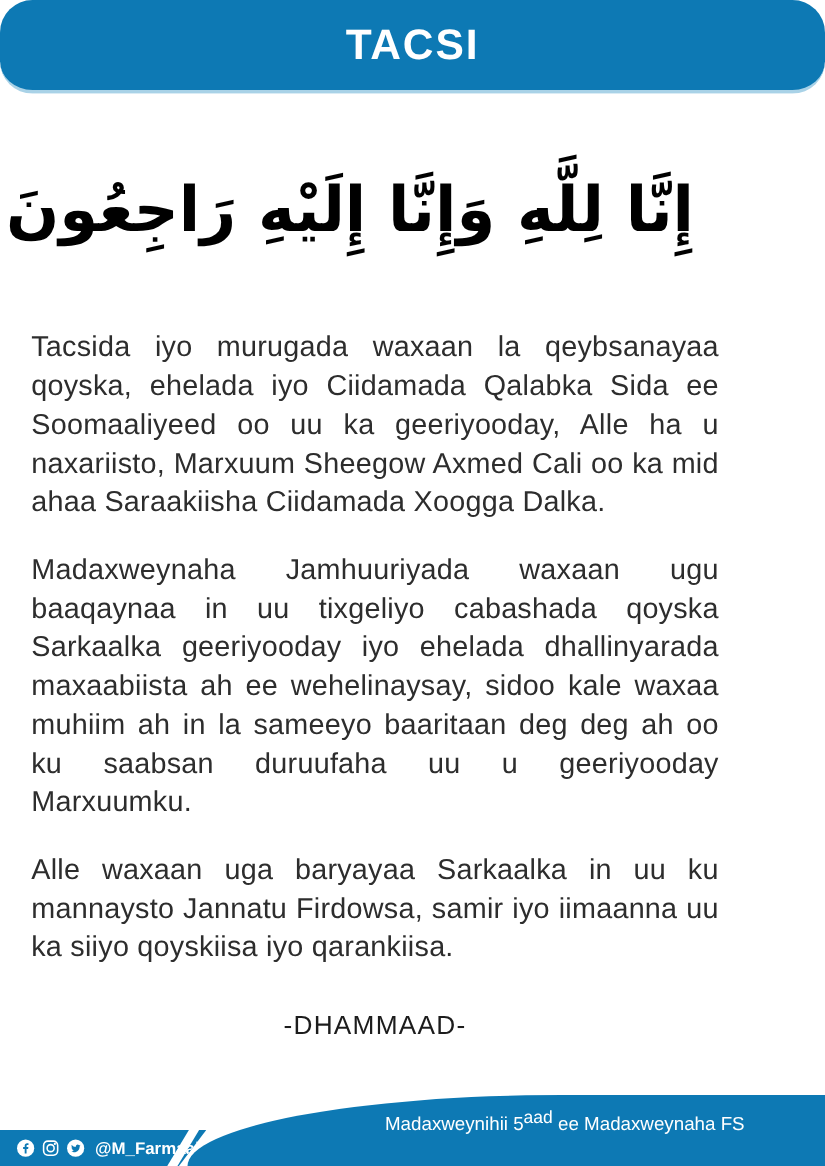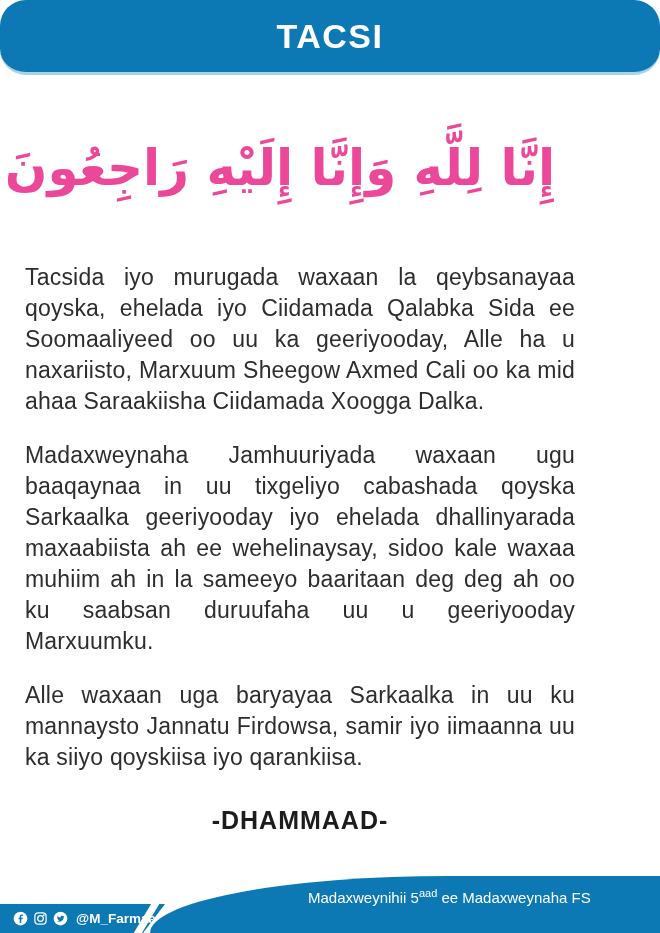--- a/index.html
+++ b/index.html
@@ -14,47 +14,47 @@
     display:flex;align-items:center;justify-content:center;border-radius:26px;
   }
   .topbar h1{
     margin:0;color:#ffffff;font-size:34px;font-weight:bold;
     letter-spacing:1.5px;font-family:"Liberation Sans",sans-serif;
   }
   
   .calligraphy{
     position:absolute;top:75px;left:0;width:560px;height:185px;
     display:flex;align-items:center;justify-content:center;
-    direction:rtl;color:#ec4899;
+    direction:rtl;color:#000000;
     font-family:"DejaVu Sans",sans-serif;
     font-size:50px;font-weight:bold;white-space:nowrap;
   }
   
   .content{
     position:absolute;top:262px;left:0;width:600px;
     padding:0 25px;box-sizing:border-box;
     color:#2d2d2d;font-size:23px;line-height:31px;
   }
   .content p{
     margin:0 0 23px 0;text-align:justify;letter-spacing:0.2px;
   }
   .end-label{
-    margin-top:32px;text-align:center;font-weight:bold;
-    font-size:25px;letter-spacing:1px;color:#1c1c1c;
+    margin-top:32px;text-align:center;font-weight:normal;
+    font-size:21px;letter-spacing:1px;color:#1c1c1c;
   }
   
   .footer-ribbon{
     position:absolute;right:0;bottom:0;width:510px;height:57px;
     background:#0d79b4;border-top-left-radius:300px 57px;
     box-sizing:border-box;padding:8px 0 0 158px;
     display:flex;flex-direction:column;gap:2px;
   }
   .footer-name{color:#ffffff;font-weight:bold;font-size:18px;line-height:20px;}
   .footer-title{color:#ffffff;font-size:15px;line-height:18px;}
-  .footer-title sup{font-size:11px;vertical-align:super;text-align:right;}
+  .footer-title sup{font-size:14px;vertical-align:super;text-align:right;}
   .social-band{
     position:absolute;left:0;bottom:0;width:172px;height:29px;
     background:#0d79b4;
     clip-path:polygon(0 0,165px 0,143px 100%,0 100%);
     display:flex;align-items:center;gap:5px;
     box-sizing:border-box;padding-left:13px;
   }
   .social-band .icon{width:15px;height:15px;display:inline-block;}
   .social-band .icon svg{width:15px;height:15px;display:block;}
   .handle{color:#ffffff;font-weight:bold;font-size:13.5px;margin-left:3px;}

